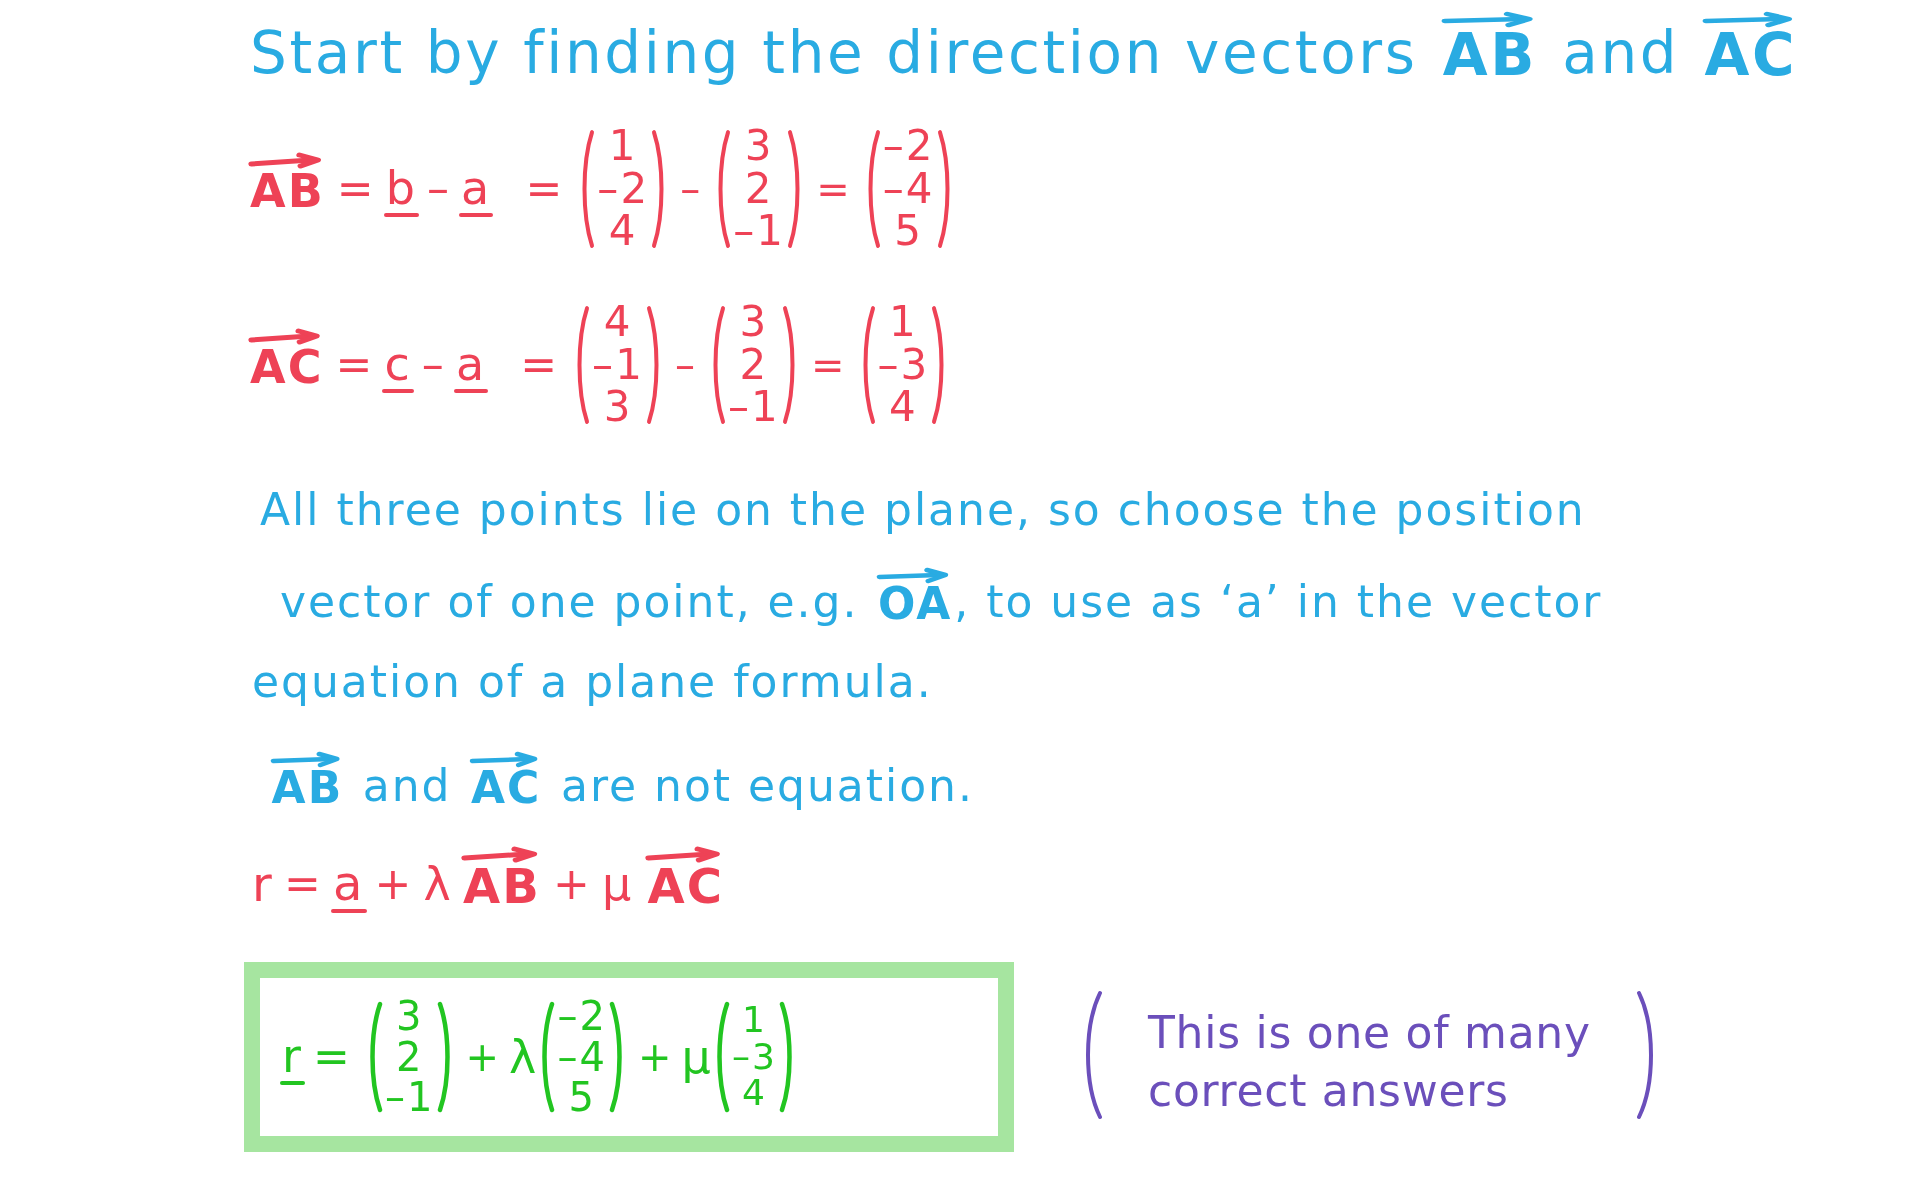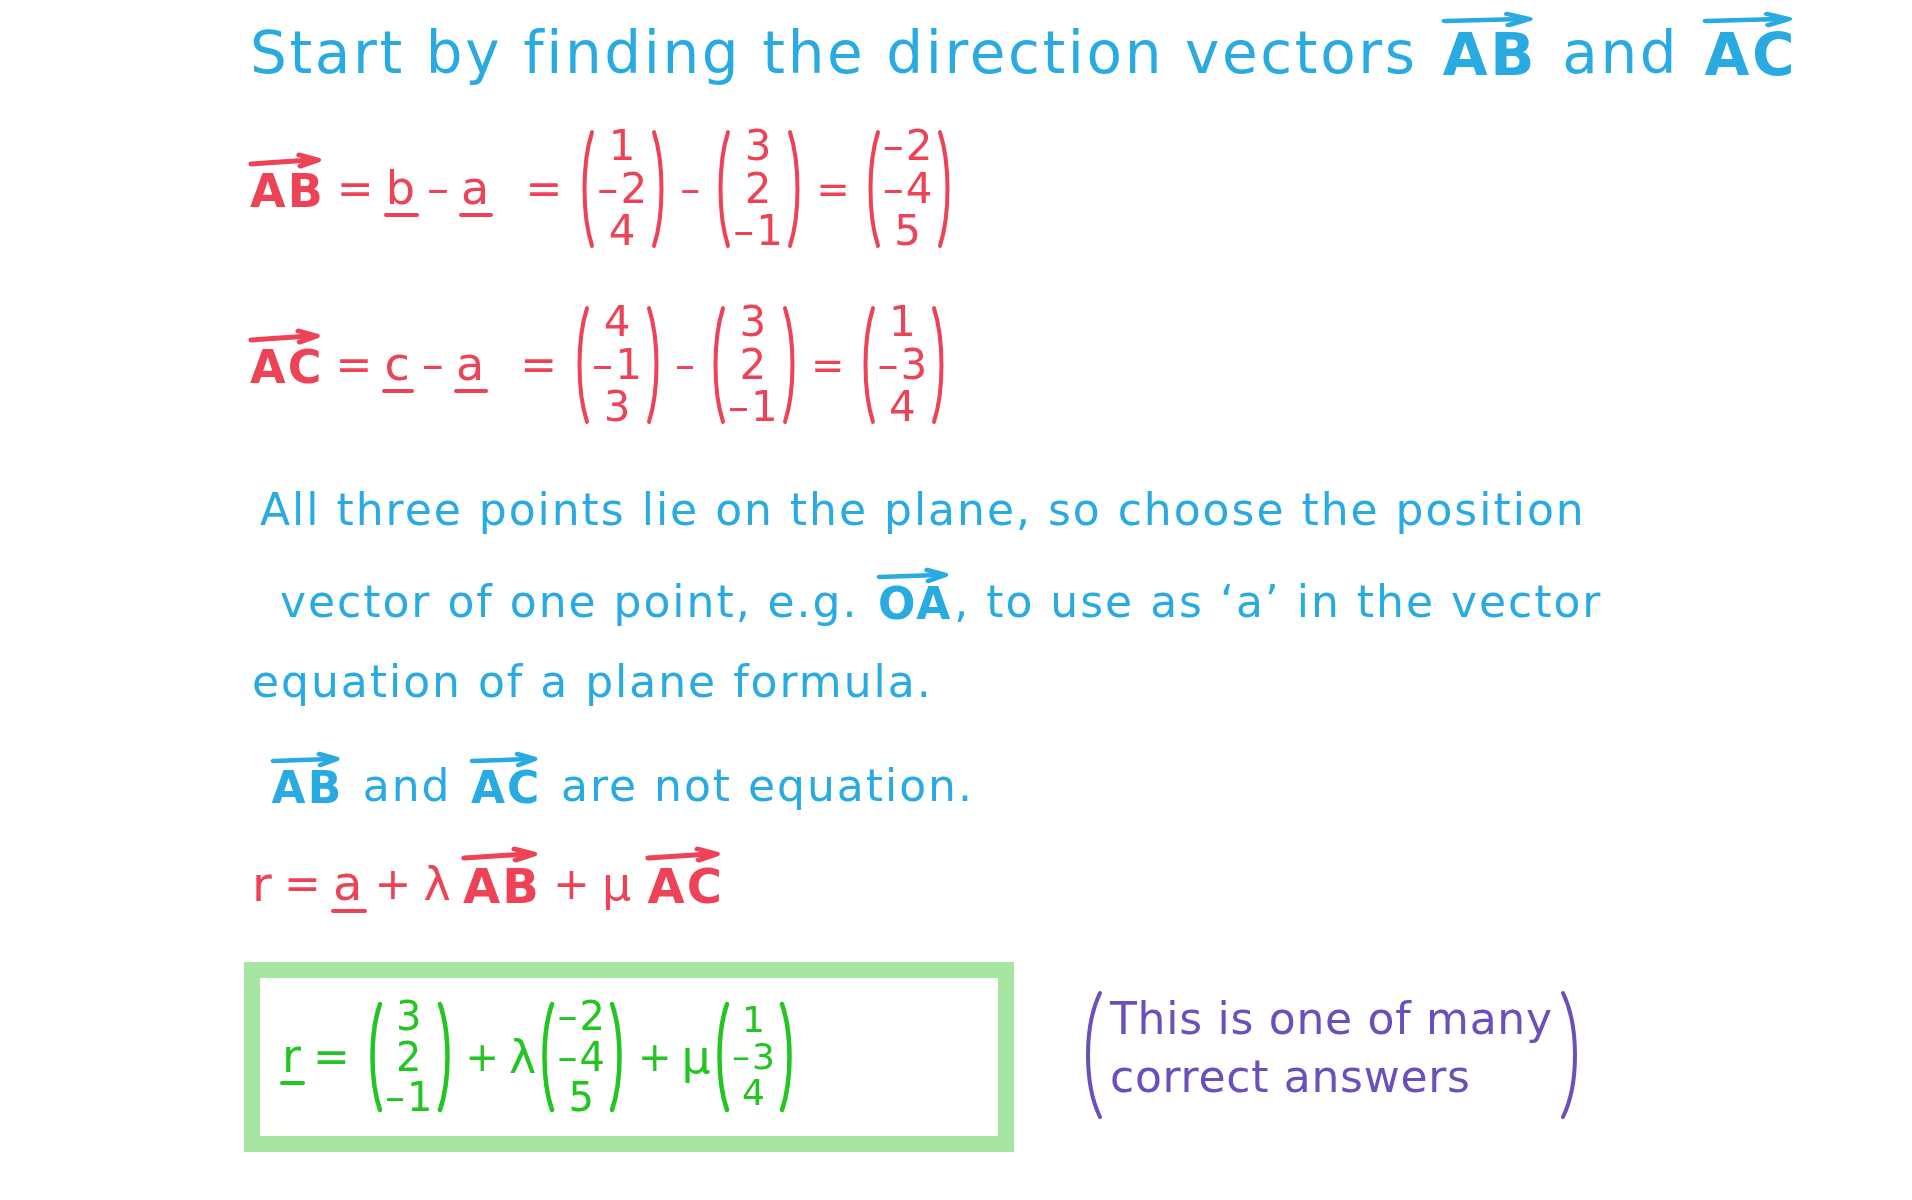--- a/index.html
+++ b/index.html
@@ -110,21 +110,22 @@
   .answer-inner{
     display:flex;
     align-items:center;
     padding-left:22px;
   }
 
   
   .bigparen{
     position:absolute;
     display:flex;
-    align-items:flex-start;
+    align-items:flex-end;
+    gap:38px;
   }
   .bigparen .bp{
     width:26px;
     align-self:stretch;
   }
   .bigparen .bp svg{width:100%;height:100%;display:block;overflow:visible;}
   .bigparen .bptext{
     display:flex;
     flex-direction:column;
     justify-content:center;

